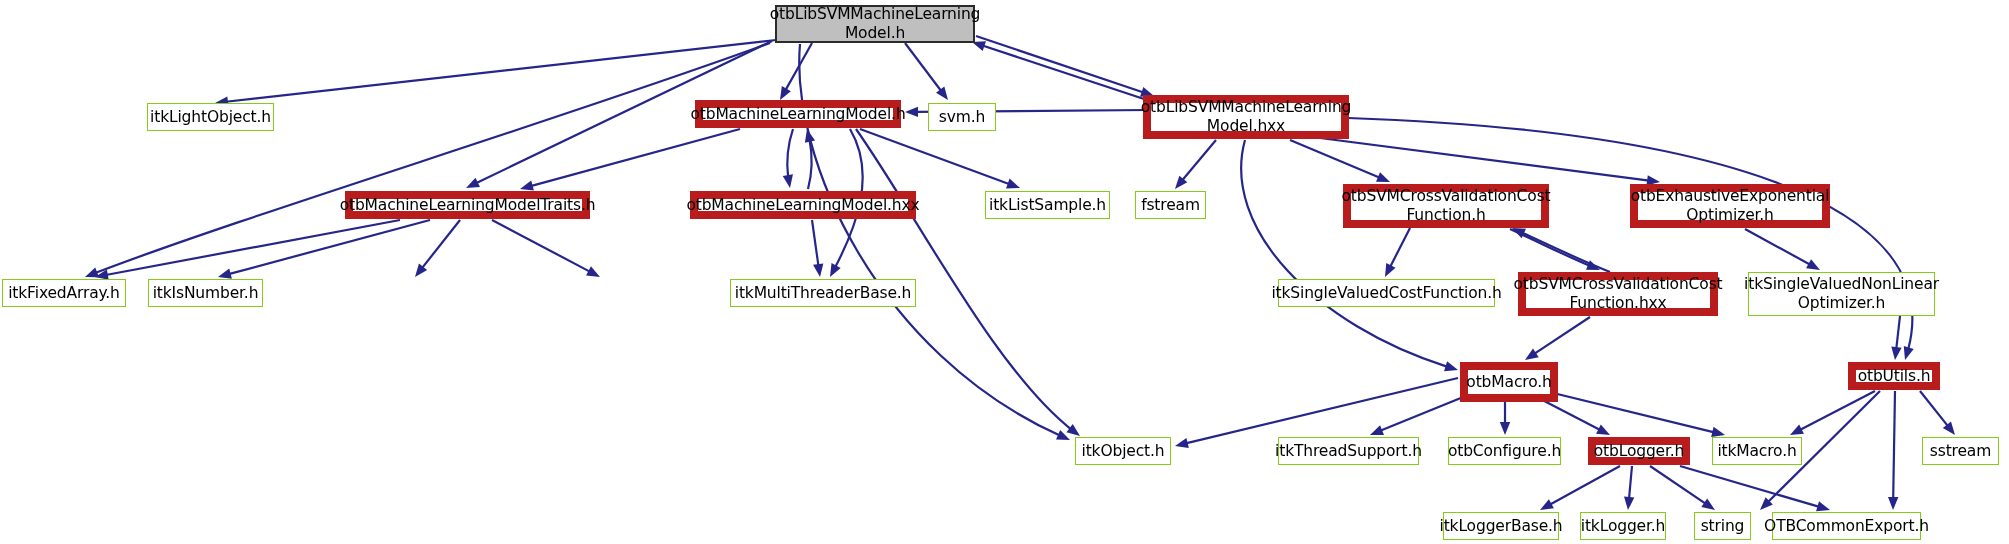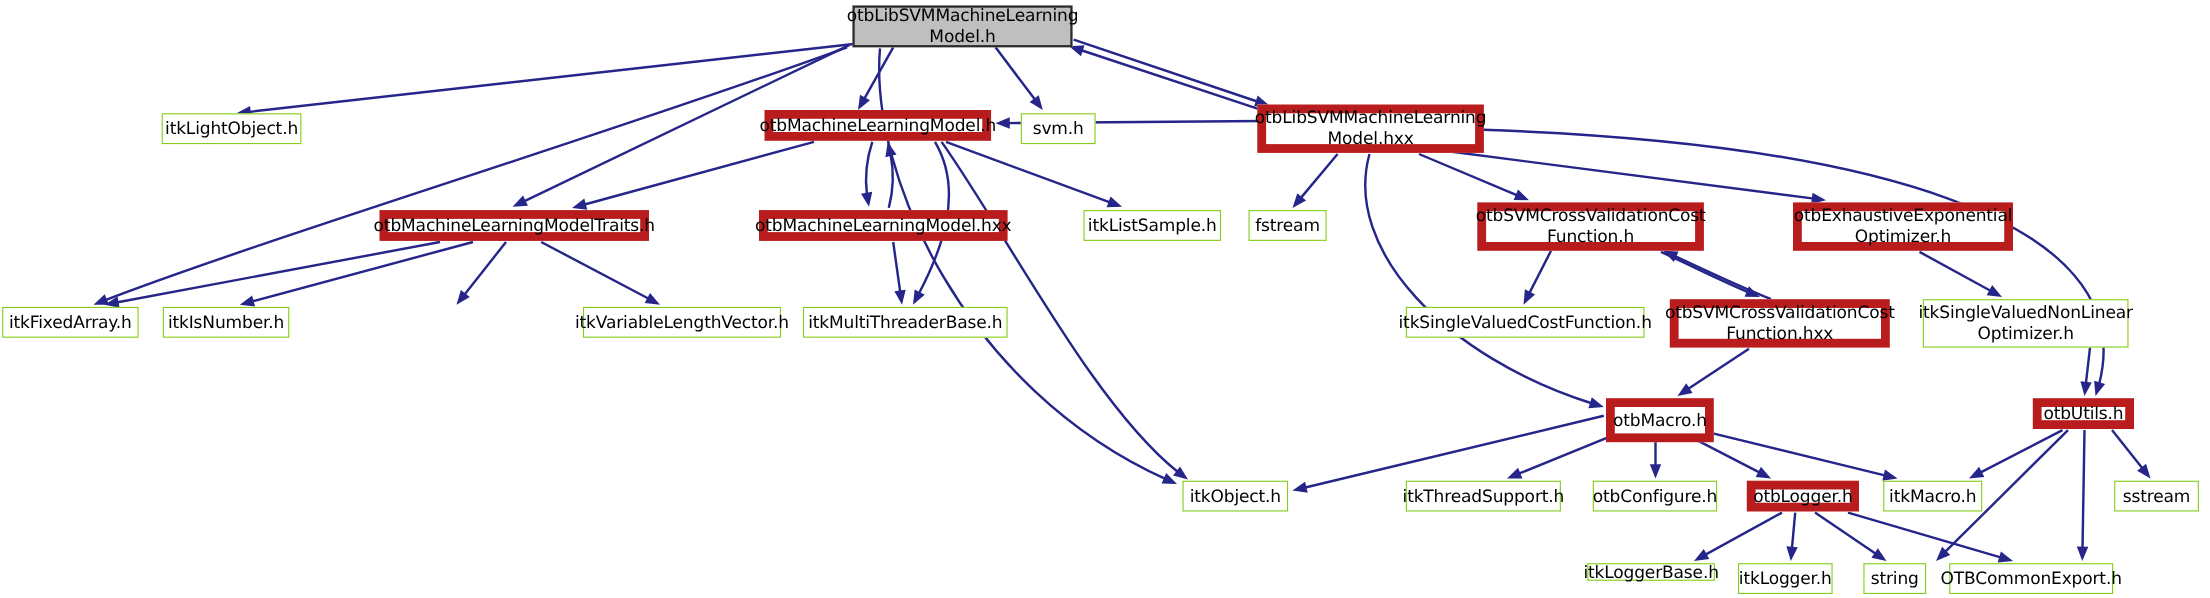--- a/index.html
+++ b/index.html
@@ -162,32 +162,31 @@
     <div class="node bold-border" style="left: 690px; top: 191px; width: 226px; height: 28px;">otbMachineLearningModel.hxx</div>
     <div class="node bold-border" style="left: 345px; top: 191px; width: 245px; height: 28px;">otbMachineLearningModelTraits.h</div>
     <div class="node" style="left: 985px; top: 191px; width: 125px; height: 28px;">itkListSample.h</div>
     <div class="node" style="left: 1135px; top: 191px; width: 71px; height: 28px;">fstream</div>
     <div class="node bold-border" style="left: 1343px; top: 184px; width: 206px; height: 44px;">otbSVMCrossValidationCost
 Function.h</div>
     <div class="node bold-border" style="left: 1630px; top: 184px; width: 200px; height: 44px;">otbExhaustiveExponential
 Optimizer.h</div>
     <div class="node" style="left: 2px; top: 279px; width: 124px; height: 28px;">itkFixedArray.h</div>
     <div class="node" style="left: 148px; top: 279px; width: 115px; height: 28px;">itkIsNumber.h</div>
-    <div class="node" style="left: 530px; top: 279px; width: 180px; height: 28px;">itkVariableLengthVector.h</div>
     <div class="node" style="left: 730px; top: 279px; width: 186px; height: 28px;">itkMultiThreaderBase.h</div>
     <div class="node" style="left: 1278px; top: 279px; width: 217px; height: 28px;">itkSingleValuedCostFunction.h</div>
     <div class="node bold-border" style="left: 1518px; top: 272px; width: 200px; height: 44px;">otbSVMCrossValidationCost
 Function.hxx</div>
     <div class="node" style="left: 1748px; top: 272px; width: 187px; height: 44px;">itkSingleValuedNonLinear
 Optimizer.h</div>
     <div class="node bold-border" style="left: 1460px; top: 362px; width: 98px; height: 40px;">otbMacro.h</div>
     <div class="node bold-border" style="left: 1848px; top: 362px; width: 92px; height: 28px;">otbUtils.h</div>
     <div class="node" style="left: 1075px; top: 437px; width: 96px; height: 28px;">itkObject.h</div>
     <div class="node" style="left: 1278px; top: 437px; width: 141px; height: 28px;">itkThreadSupport.h</div>
     <div class="node" style="left: 1448px; top: 437px; width: 113px; height: 28px;">otbConfigure.h</div>
     <div class="node bold-border" style="left: 1588px; top: 437px; width: 102px; height: 28px;">otbLogger.h</div>
     <div class="node" style="left: 1712px; top: 437px; width: 90px; height: 28px;">itkMacro.h</div>
     <div class="node" style="left: 1922px; top: 437px; width: 77px; height: 28px;">sstream</div>
-    <div class="node" style="left: 1443px; top: 512px; width: 116px; height: 16px;">itkLoggerBase.h</div>
+    <div class="node" style="left: 1443px; top: 512px; width: 116px; height: 28px;">itkLoggerBase.h</div>
     <div class="node" style="left: 1580px; top: 512px; width: 86px; height: 28px;">itkLogger.h</div>
     <div class="node" style="left: 1694px; top: 512px; width: 57px; height: 28px;">string</div>
     <div class="node" style="left: 1772px; top: 512px; width: 149px; height: 28px;">OTBCommonExport.h</div>
   </div>
 
 </body></html>

